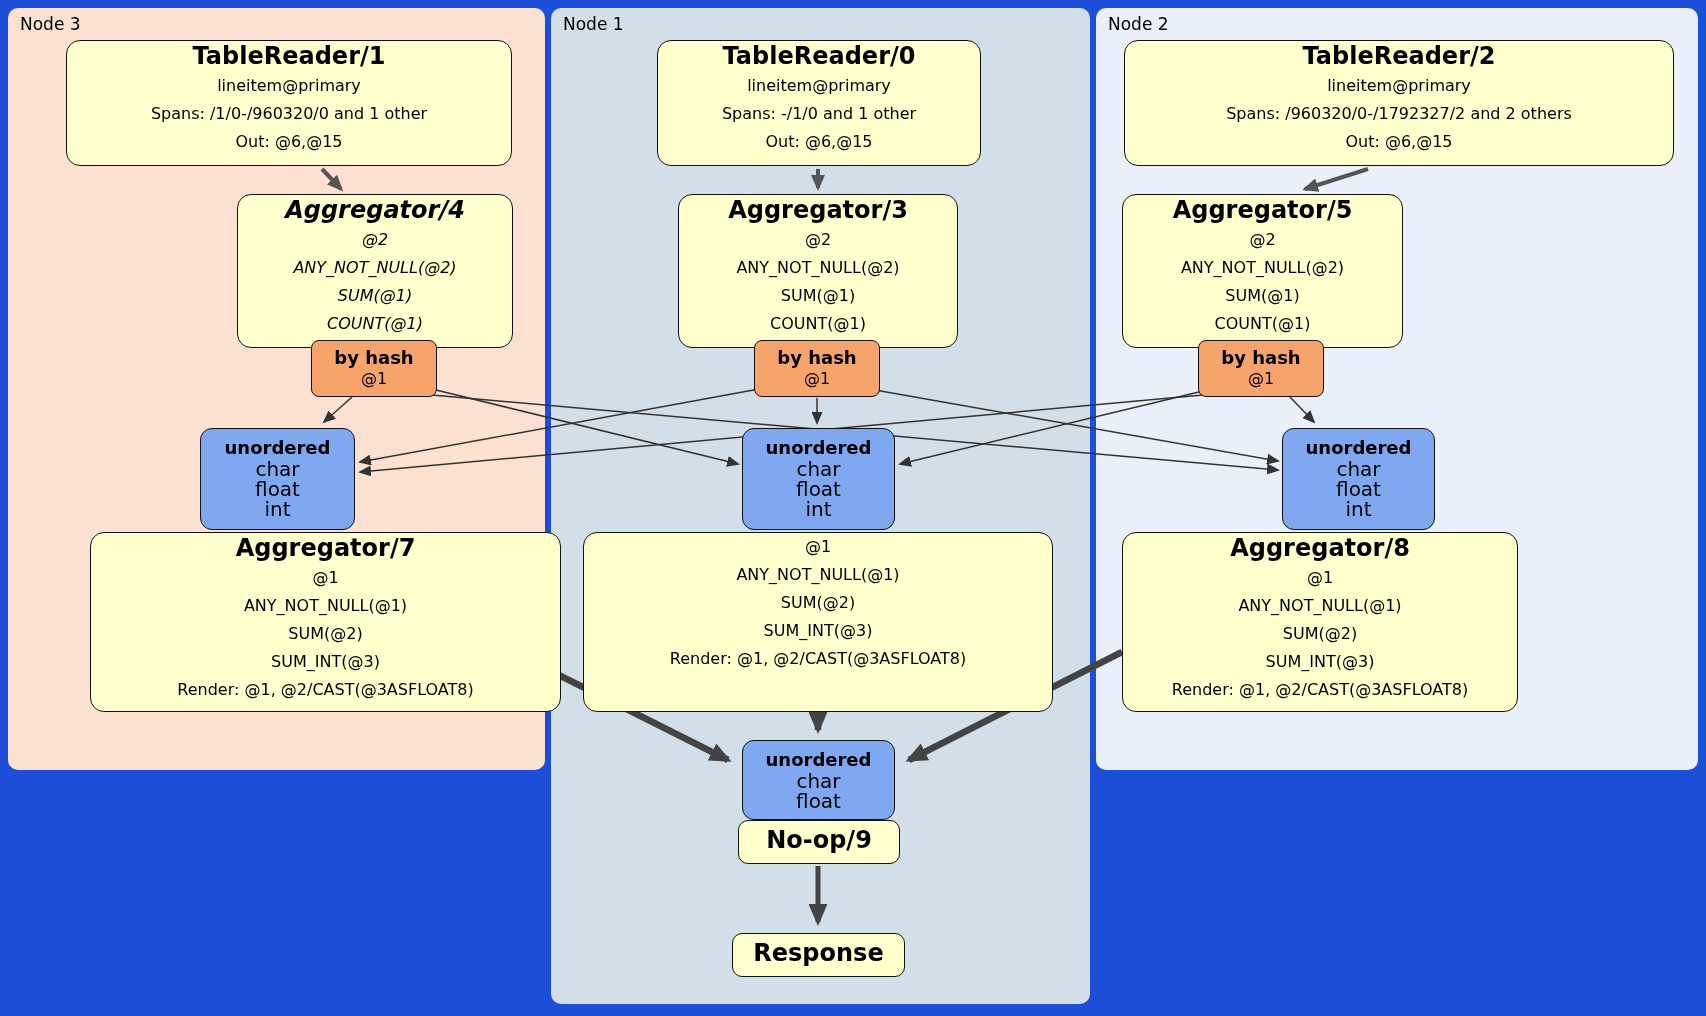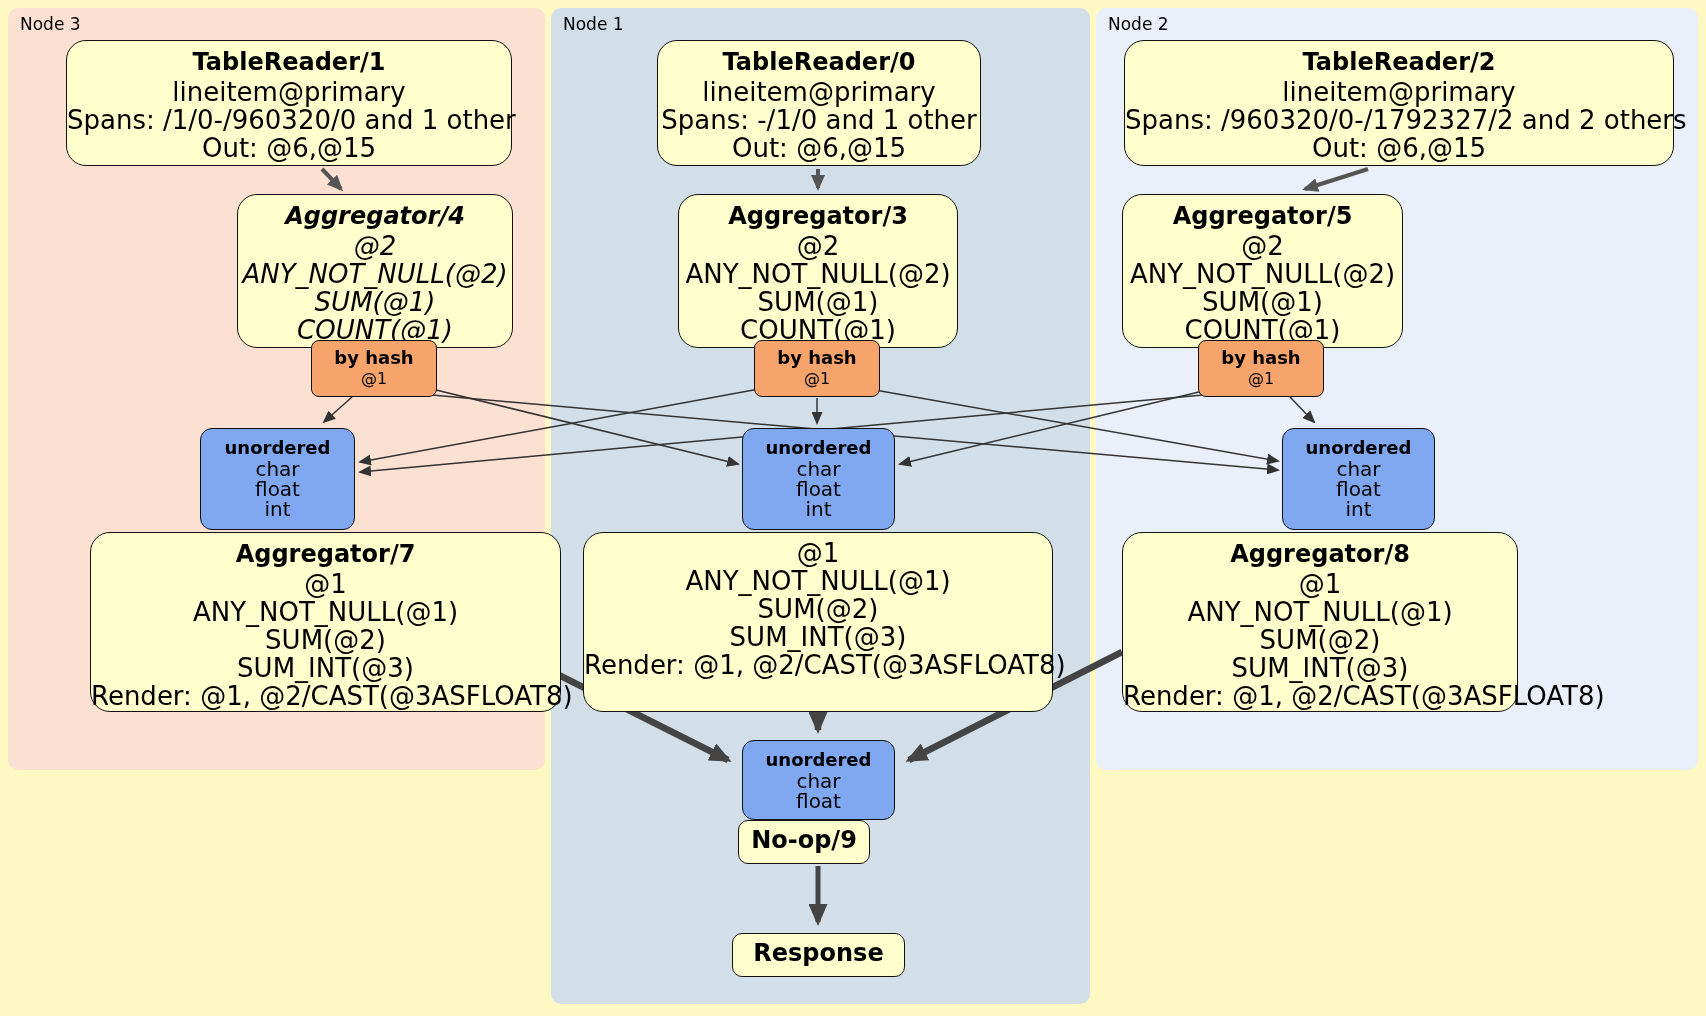--- a/index.html
+++ b/index.html
@@ -1,28 +1,28 @@
 <!DOCTYPE html>
 <html><head>
 <meta charset="utf-8">
 <style>
   html,body{margin:0;padding:0;background:#ffffff;}
-  #canvas{position:relative;width:1706px;height:1016px;background:#fef9c3;
+  #canvas{position:relative;width:1706px;height:1016px;background:#1d4ed8;
           font-family:"DejaVu Sans","Liberation Sans",sans-serif;overflow:hidden;}
   .panel{position:absolute;border-radius:10px;z-index:0;}
   .panel-label{position:absolute;top:6px;left:12px;font-size:17px;color:#000;}
   #edges{position:absolute;left:0;top:0;z-index:1;pointer-events:none;}
   .box{position:absolute;box-sizing:border-box;border:1.6px solid #111;
        text-align:center;z-index:2;color:#000;}
-  .yellow{border-radius:20px;padding-top:6px;}
+  .yellow{border-radius:14px;}
   .hash{border-radius:8px;padding-top:5px;}
   .sync{border-radius:12px;padding-top:7px;}
   .pill{border-radius:10px;}
   .title{font-weight:bold;font-size:24px;line-height:31px;white-space:nowrap;}
-  .row{font-size:26px;line-height:28px;white-space:nowrap;}
+  .row{font-size:16px;line-height:28px;white-space:nowrap;}
   .h-title{font-weight:bold;font-size:18px;line-height:23px;}
   .h-sub{font-size:16px;line-height:20px;}
   .s-title{font-weight:bold;font-size:18px;line-height:23px;}
   .s-row{font-size:20px;line-height:20px;}
   .pill .title{line-height:38px;}
 </style>
 </head>
 <body>
 
 <div id="canvas">
@@ -184,21 +184,21 @@
     <div class="row">SUM_INT(@3)</div>
     <div class="row">Render: @1, @2/CAST(@3ASFLOAT8)</div>
   </div>
 
   <div class="box sync" style="left: 742px; top: 740px; width: 153px; height: 80px; background: rgb(127, 168, 240);">
     <div class="s-title">unordered</div>
     <div class="s-row">char</div>
     <div class="s-row">float</div>
   </div>
 
-  <div class="box yellow pill" style="left: 738px; top: 820px; width: 132px; height: 44px; padding-top: 0px; background: rgb(255, 255, 205);">
+  <div class="box yellow pill" style="left: 738px; top: 820px; width: 162px; height: 44px; padding-top: 0px; background: rgb(255, 255, 205);">
     <div class="title">No-op/9</div>
   </div>
 
   <div class="box yellow pill" style="left: 732px; top: 933px; width: 173px; height: 44px; padding-top: 0px; background: rgb(255, 255, 205);">
     <div class="title">Response</div>
   </div>
 
 </div>
 
 </body></html>

